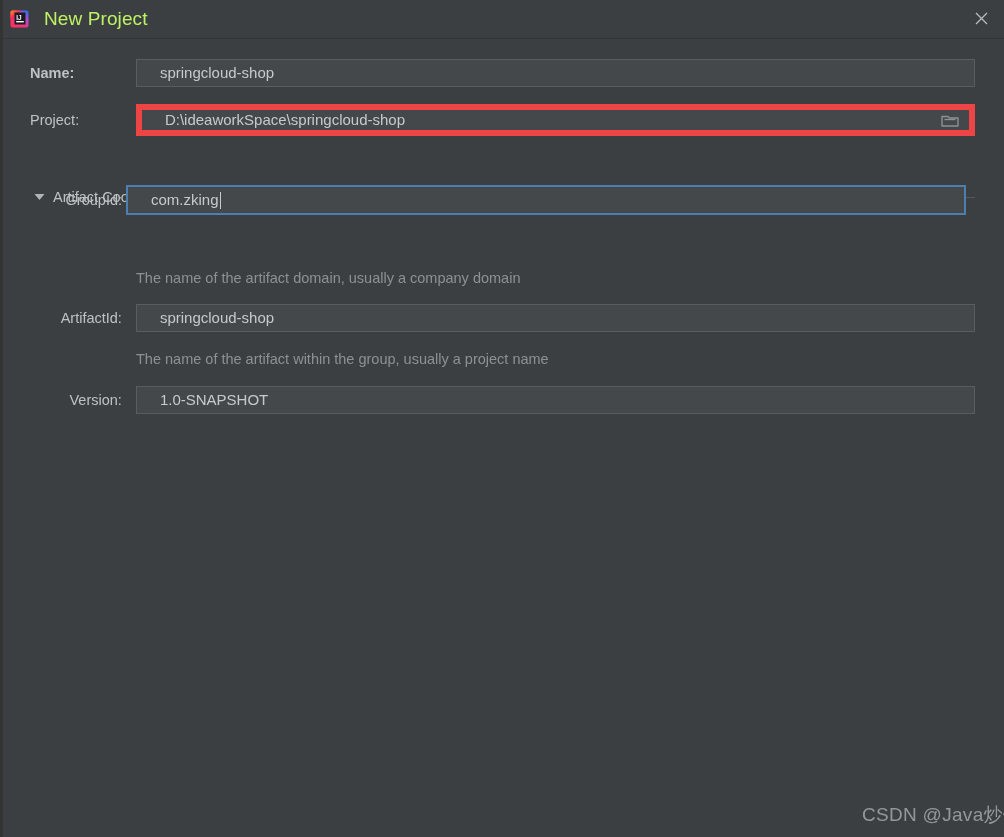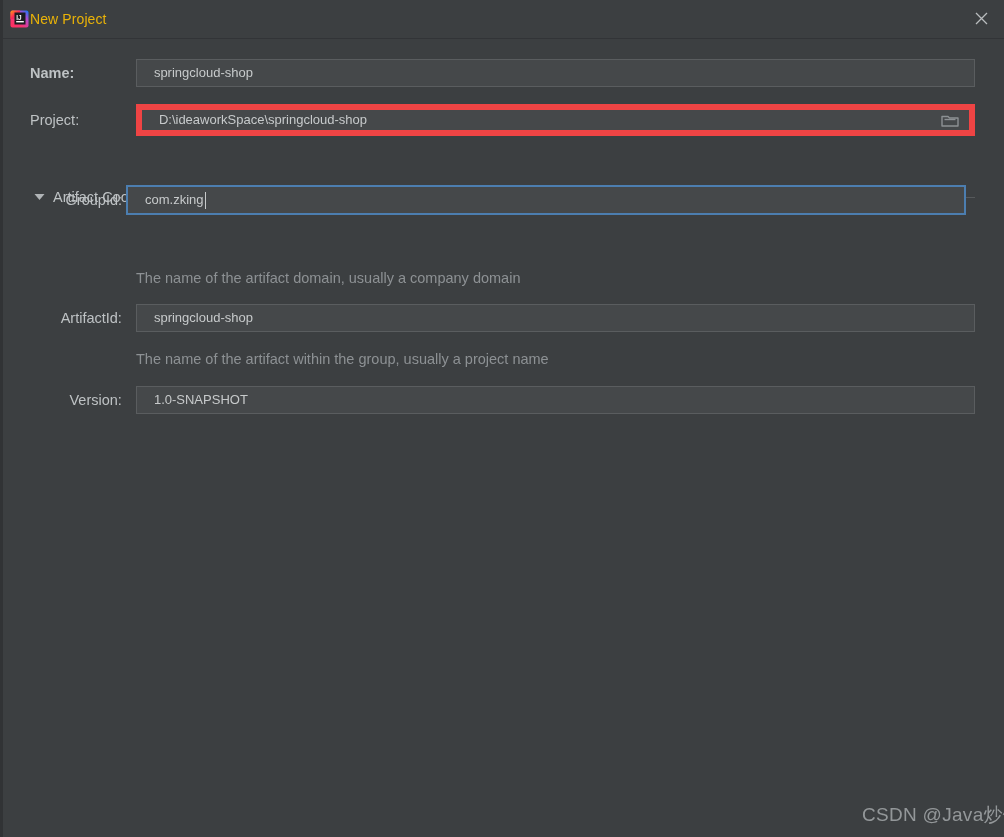--- a/index.html
+++ b/index.html
@@ -44,23 +44,23 @@
   }
   .app-icon {
     margin-left: 10px;
     width: 20px;
     height: 20px;
     flex: none;
     position: relative;
   }
   .app-icon svg { display: block; }
   .title-text {
-    margin-left: 0;
-    font-size: 14px;
-    color: #eab308;
+    margin-left: 14px;
+    font-size: 19px;
+    color: #bef264;
     letter-spacing: 0.1px;
   }
   .close-btn {
     position: absolute;
     right: 0; top: 0;
     width: 46px; height: 37px;
     display: flex;
     align-items: center;
     justify-content: center;
     cursor: default;
@@ -85,22 +85,22 @@
     white-space: nowrap;
   }
   .field-label.left-align { text-align: left; }
 
   .text-input {
     box-sizing: border-box;
     background: #45484a;
     border: 1px solid #5a5d5f;
     color: #c7cacb;
     font-family: "Liberation Sans", sans-serif;
-    font-size: 13px;
-    padding: 0 0 0 17px;
+    font-size: 15px;
+    padding: 0 0 0 23px;
     height: 28px;
     line-height: 26px;
     outline: none;
     display: flex;
     align-items: center;
   }
   .text-input.focused {
     border: 2px solid #4c7eb0;
     background: #45484a;
   }

